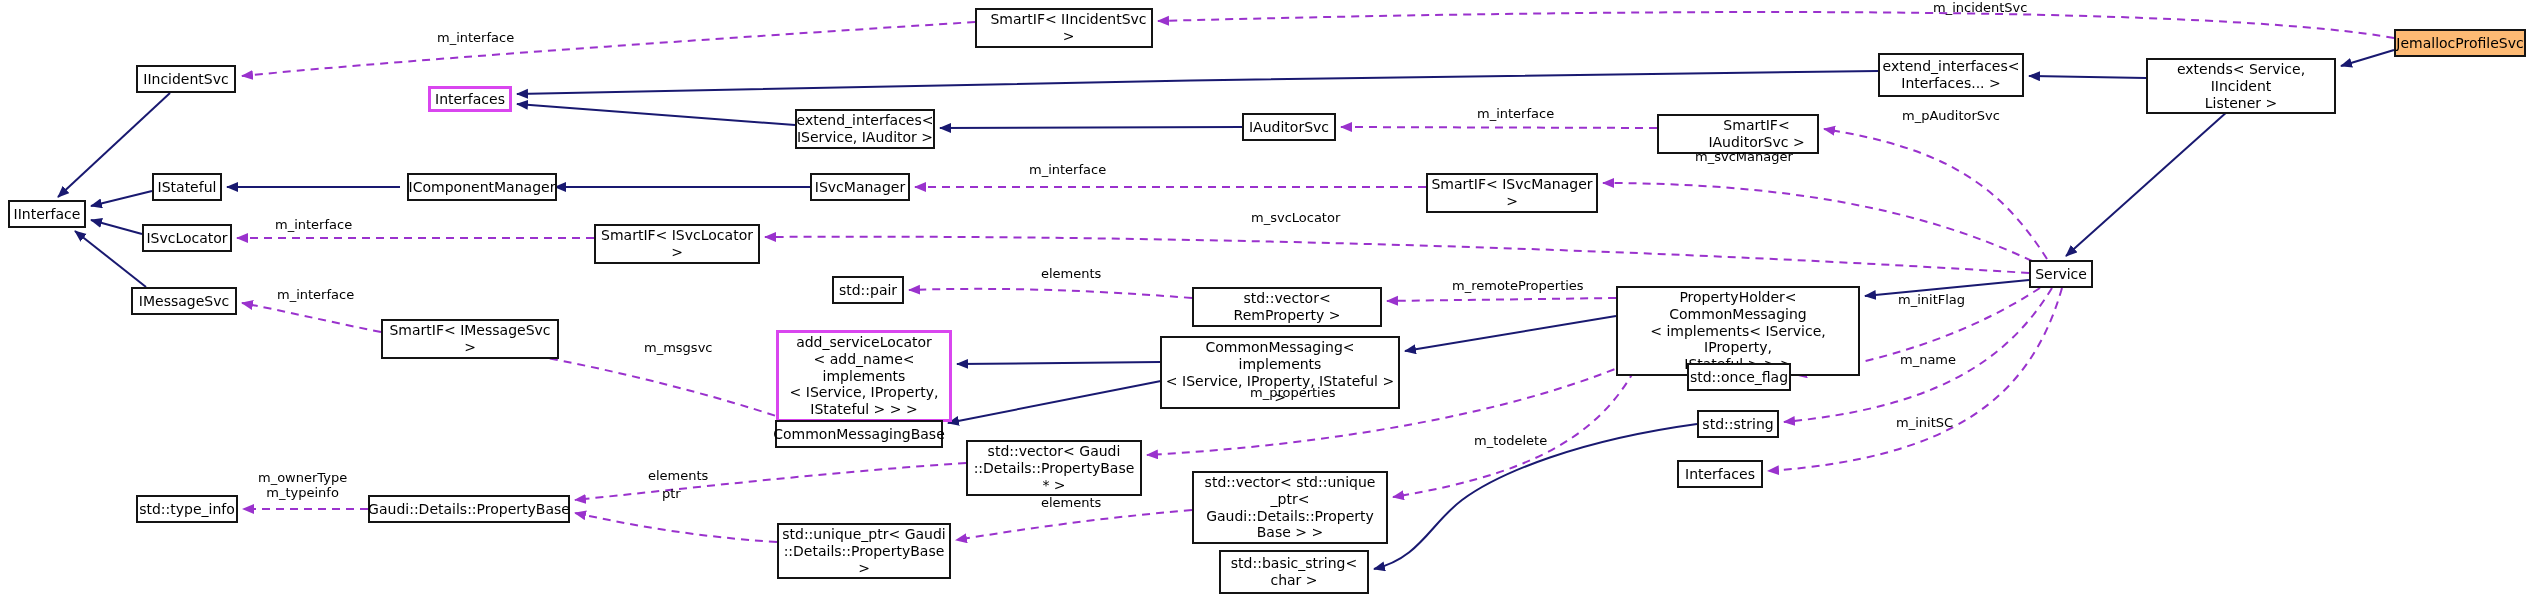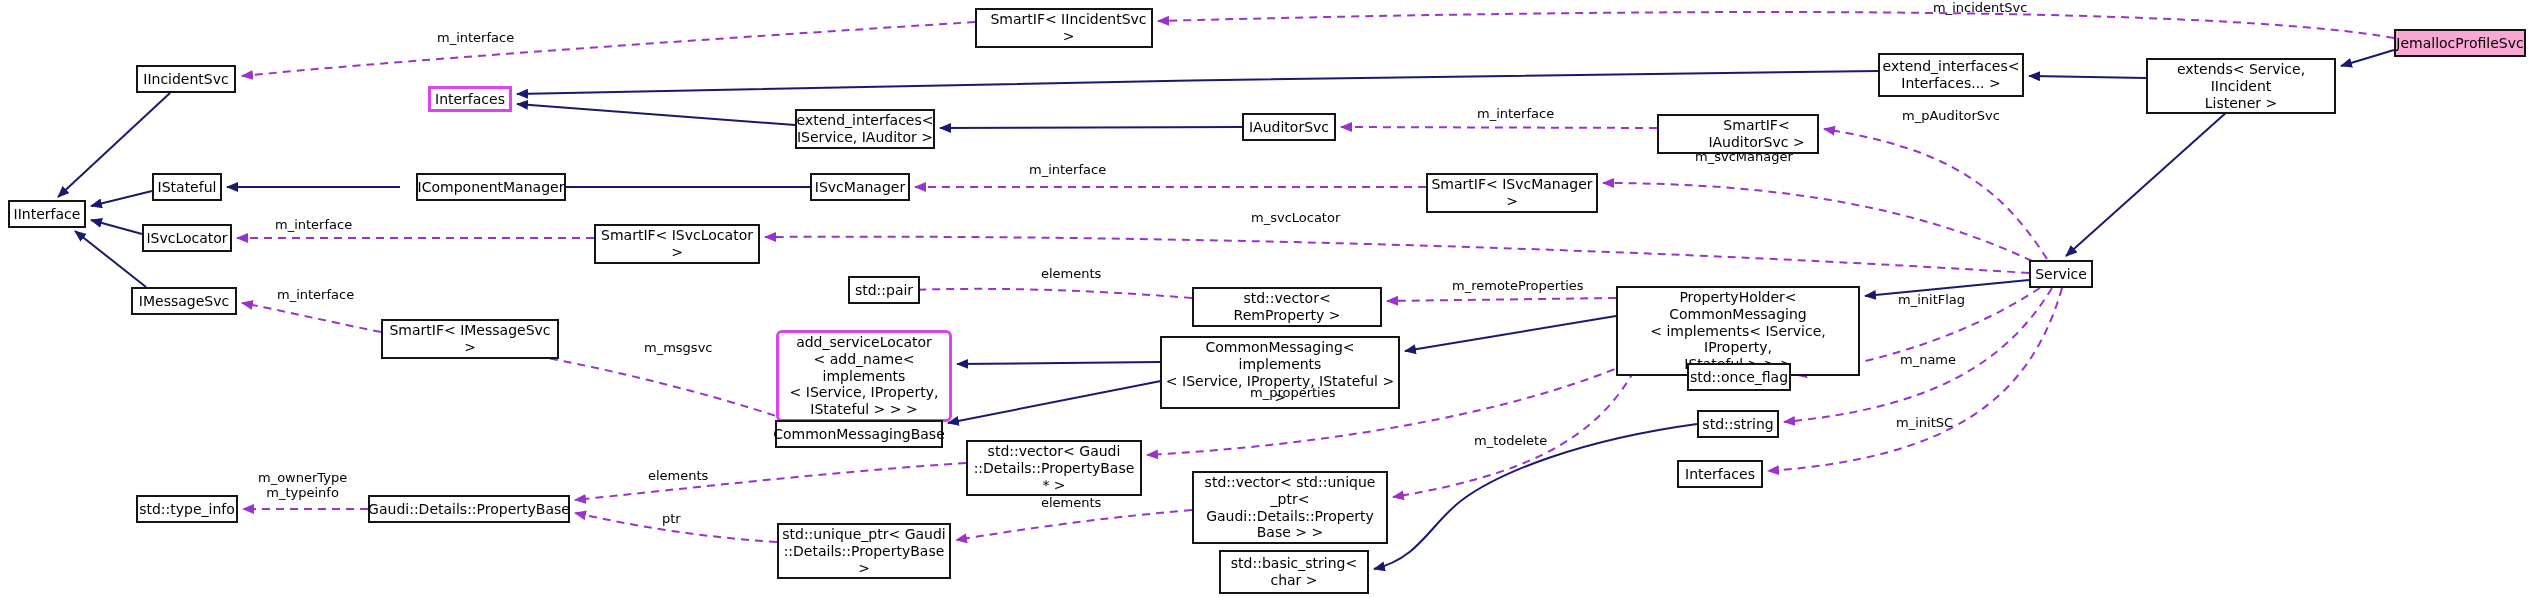--- a/index.html
+++ b/index.html
@@ -75,47 +75,47 @@
         <path d="M788,420 C700,390 580,362 491,348" fill="none" stroke="#9a32cd" stroke-width="2" stroke-dasharray="8,6" marker-end="url(#arr-uses)"></path>
         <path d="M381,332 C330,322 280,310 242,303" fill="none" stroke="#9a32cd" stroke-width="2" stroke-dasharray="8,6" marker-end="url(#arr-uses)"></path>
         <path d="M966,463 C830,472 690,488 575,500" fill="none" stroke="#9a32cd" stroke-width="2" stroke-dasharray="8,6" marker-end="url(#arr-uses)"></path>
         <path d="M777,542 C700,537 640,527 575,513" fill="none" stroke="#9a32cd" stroke-width="2" stroke-dasharray="8,6" marker-end="url(#arr-uses)"></path>
         <path d="M1192,510 C1100,518 1030,528 956,540" fill="none" stroke="#9a32cd" stroke-width="2" stroke-dasharray="8,6" marker-end="url(#arr-uses)"></path>
         <path d="M368,509 L243,509" fill="none" stroke="#9a32cd" stroke-width="2" stroke-dasharray="8,6" marker-end="url(#arr-uses)"></path>
       </g>
   </svg>
   <div id="node-layer">
       <div class="node" style="left: 975px; top: 8px; width: 178px; min-height: 28px; padding-left: 12px;">SmartIF&lt; IIncidentSvc &gt;</div>
-      <div class="node highlight" style="left: 2394px; top: 29px; width: 132px; min-height: 28px; background: #f9a8d4;">JemallocProfileSvc</div>
+      <div class="node highlight" style="left: 2394px; top: 29px; width: 132px; min-height: 28px; background: #fdba74;">JemallocProfileSvc</div>
       <div class="node" style="left: 1878px; top: 53px; width: 146px; min-height: 44px;">extend_interfaces&lt;
 Interfaces... &gt;</div>
       <div class="node" style="left: 2146px; top: 58px; width: 190px; min-height: 44px;">extends&lt; Service, IIncident
 Listener &gt;</div>
       <div class="node" style="left: 136px; top: 65px; width: 100px; min-height: 28px;">IIncidentSvc</div>
       <div class="node muted" style="left: 428px; top: 86px; width: 84px; min-height: 26px;">Interfaces</div>
       <div class="node" style="left: 795px; top: 109px; width: 140px; min-height: 40px;">extend_interfaces&lt;
 IService, IAuditor &gt;</div>
       <div class="node" style="left: 1242px; top: 113px; width: 94px; min-height: 28px; text-align: center;">IAuditorSvc</div>
       <div class="node" style="left: 1657px; top: 114px; width: 162px; min-height: 28px; padding-left: 40px;">SmartIF&lt; IAuditorSvc &gt;</div>
       <div class="node" style="left: 152px; top: 173px; width: 70px; min-height: 28px;">IStateful</div>
-      <div class="node" style="left: 416px; top: 173px; width: 150px; min-height: 28px;">IComponentManager</div>
+      <div class="node" style="left: 407px; top: 173px; width: 150px; min-height: 28px;">IComponentManager</div>
       <div class="node" style="left: 810px; top: 173px; width: 100px; min-height: 28px;">ISvcManager</div>
       <div class="node" style="left: 1426px; top: 173px; width: 172px; min-height: 28px;">SmartIF&lt; ISvcManager &gt;</div>
       <div class="node" style="left: 8px; top: 200px; width: 78px; min-height: 28px;">IInterface</div>
       <div class="node" style="left: 142px; top: 224px; width: 90px; min-height: 28px;">ISvcLocator</div>
       <div class="node" style="left: 594px; top: 224px; width: 166px; min-height: 28px;">SmartIF&lt; ISvcLocator &gt;</div>
       <div class="node" style="left: 2029px; top: 260px; width: 64px; min-height: 28px;">Service</div>
       <div class="node" style="left: 1616px; top: 286px; width: 244px; min-height: 56px;">PropertyHolder&lt; CommonMessaging
 &lt; implements&lt; IService, IProperty,
 IStateful &gt; &gt; &gt;</div>
       <div class="node" style="left: 131px; top: 287px; width: 106px; min-height: 28px;">IMessageSvc</div>
-      <div class="node" style="left: 832px; top: 276px; width: 72px; min-height: 28px; margin-left: 16px;">std::pair</div>
+      <div class="node" style="left: 832px; top: 276px; width: 72px; min-height: 28px;">std::pair</div>
       <div class="node" style="left: 1192px; top: 287px; width: 190px; min-height: 28px;">std::vector&lt; RemProperty &gt;</div>
       <div class="node" style="left: 381px; top: 319px; width: 178px; min-height: 28px;">SmartIF&lt; IMessageSvc &gt;</div>
-      <div class="node muted" style="left: 776px; top: 330px; width: 176px; min-height: 72px; border-radius: 6px;">add_serviceLocator
+      <div class="node muted" style="left: 776px; top: 330px; width: 176px; min-height: 72px;">add_serviceLocator
 &lt; add_name&lt; implements
 &lt; IService, IProperty,
 IStateful &gt; &gt; &gt;</div>
       <div class="node" style="left: 1160px; top: 336px; width: 240px; min-height: 46px;">CommonMessaging&lt; implements
 &lt; IService, IProperty, IStateful &gt; &gt;</div>
       <div class="node" style="left: 1687px; top: 363px; width: 104px; min-height: 28px;">std::once_flag</div>
       <div class="node" style="left: 775px; top: 420px; width: 168px; min-height: 28px;">CommonMessagingBase</div>
       <div class="node" style="left: 1697px; top: 410px; width: 82px; min-height: 28px;">std::string</div>
       <div class="node" style="left: 1677px; top: 460px; width: 86px; min-height: 28px;">Interfaces</div>
       <div class="node" style="left: 966px; top: 440px; width: 176px; min-height: 46px;">std::vector&lt; Gaudi
@@ -142,18 +142,18 @@
       <div class="edge-label" style="left: 1041px; top: 267px;">elements</div>
       <div class="edge-label" style="left: 1452px; top: 279px;">m_remoteProperties</div>
       <div class="edge-label" style="left: 1898px; top: 293px;">m_initFlag</div>
       <div class="edge-label" style="left: 1900px; top: 353px;">m_name</div>
       <div class="edge-label" style="left: 1896px; top: 416px;">m_initSC</div>
       <div class="edge-label" style="left: 1250px; top: 386px;">m_properties</div>
       <div class="edge-label" style="left: 1474px; top: 434px;">m_todelete</div>
       <div class="edge-label" style="left: 644px; top: 341px;">m_msgsvc</div>
       <div class="edge-label" style="left: 277px; top: 288px;">m_interface</div>
       <div class="edge-label" style="left: 648px; top: 469px;">elements</div>
-      <div class="edge-label" style="left: 662px; top: 512px;">ptr</div>
+      <div class="edge-label" style="left: 662px; top: 487px;">ptr</div>
       <div class="edge-label" style="left: 1041px; top: 496px;">elements</div>
       <div class="edge-label" style="left: 258px; top: 471px;">m_ownerType
 m_typeinfo</div>
     </div>
 </div>
 
 </body></html>

